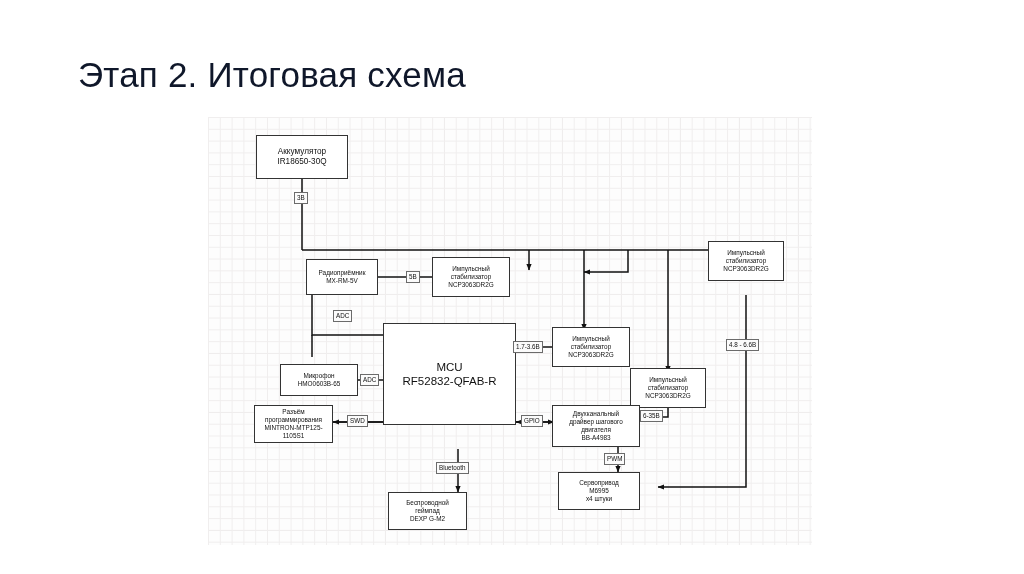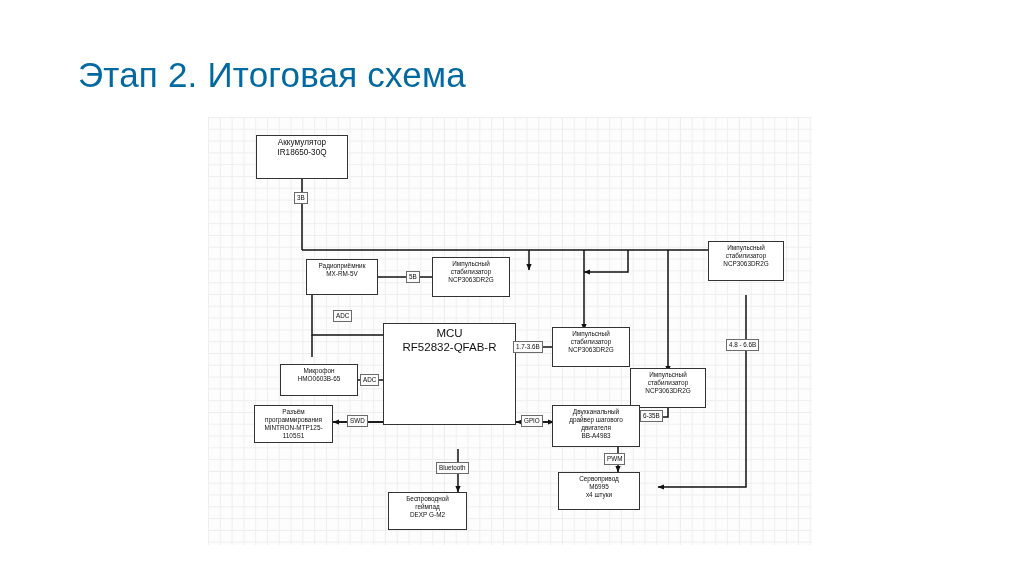--- a/index.html
+++ b/index.html
@@ -15,21 +15,21 @@
     overflow: hidden;
   }
 
   
   #slide-title {
     position: absolute;
     left: 78px;
     top: 55px;
     font-size: 35px;
     font-weight: 400;
-    color: #0369a1;
+    color: #0f172a;
     letter-spacing: 0.2px;
     white-space: nowrap;
     text-align: right;
   }
 
   
   #page-number {
     position: absolute;
     left: 928px;
     top: 538px;
@@ -68,20 +68,21 @@
     overflow: visible;
   }
 
   
   .block {
     position: absolute;
     box-sizing: border-box;
     border: 1.6px solid #333333;
     background: #ffffff;
     display: flex;
+    align-items: center;
     justify-content: center;
     text-align: center;
     color: #111111;
     line-height: 1.25;
     padding: 2px 0;
     z-index: 5;
   }
   .block .lines {
     width: 100%;
   }

